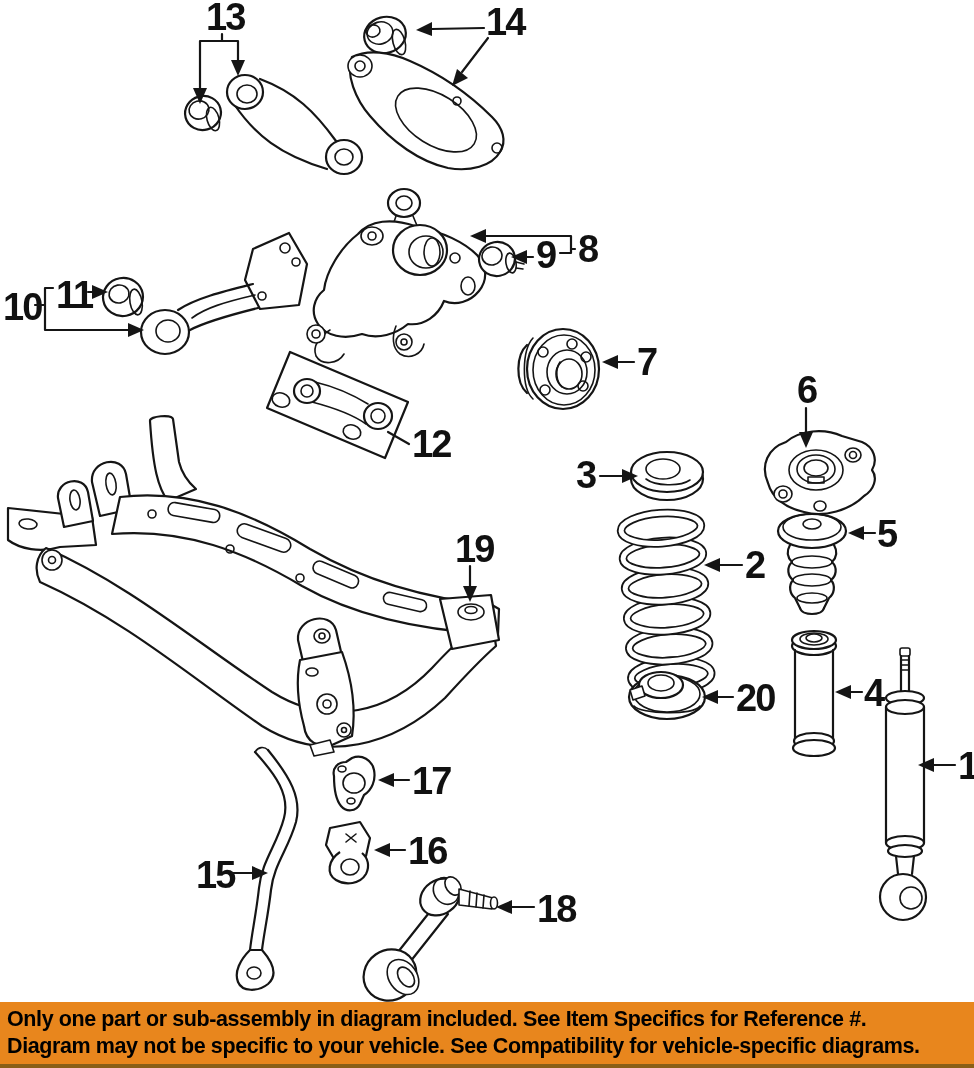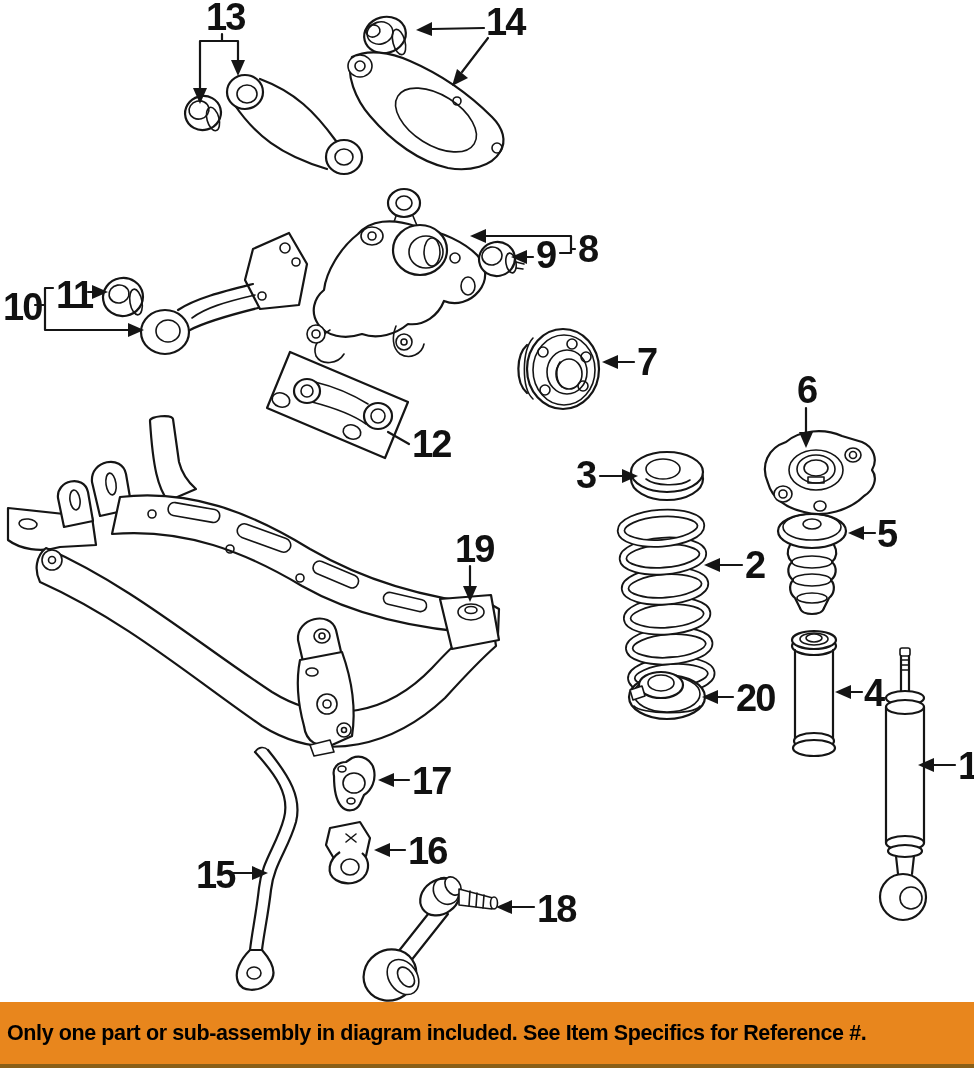--- a/index.html
+++ b/index.html
@@ -407,15 +407,16 @@
   <g>
     <polygon class="blk" points="702,697 718,690 718,704"></polygon>
     <line class="ln" x1="718" y1="697" x2="733" y2="697"></line>
     <text class="callout-num" x="736" y="711">20</text>
   </g>
 
 </svg>
 
   <div class="banner">
     <div class="banner-line">Only one part or sub-assembly in diagram included. See Item Specifics for Reference #.</div>
+    <div class="banner-line">Diagram may not be specific to your vehicle. See Compatibility for vehicle-specific diagrams.</div>
   </div>
 
 </div>
 
 </body></html>

